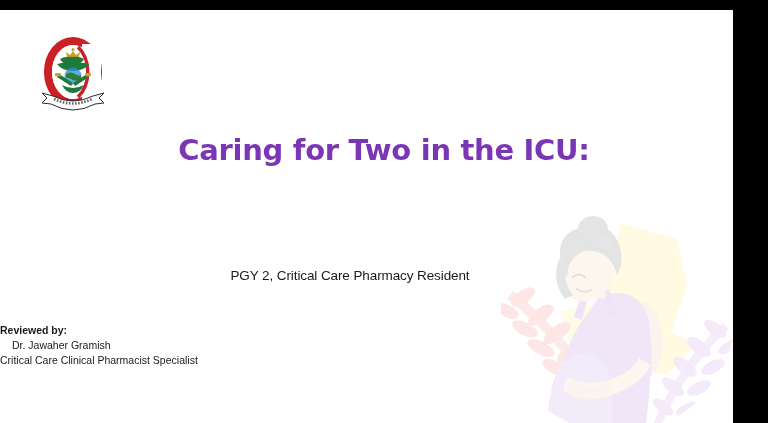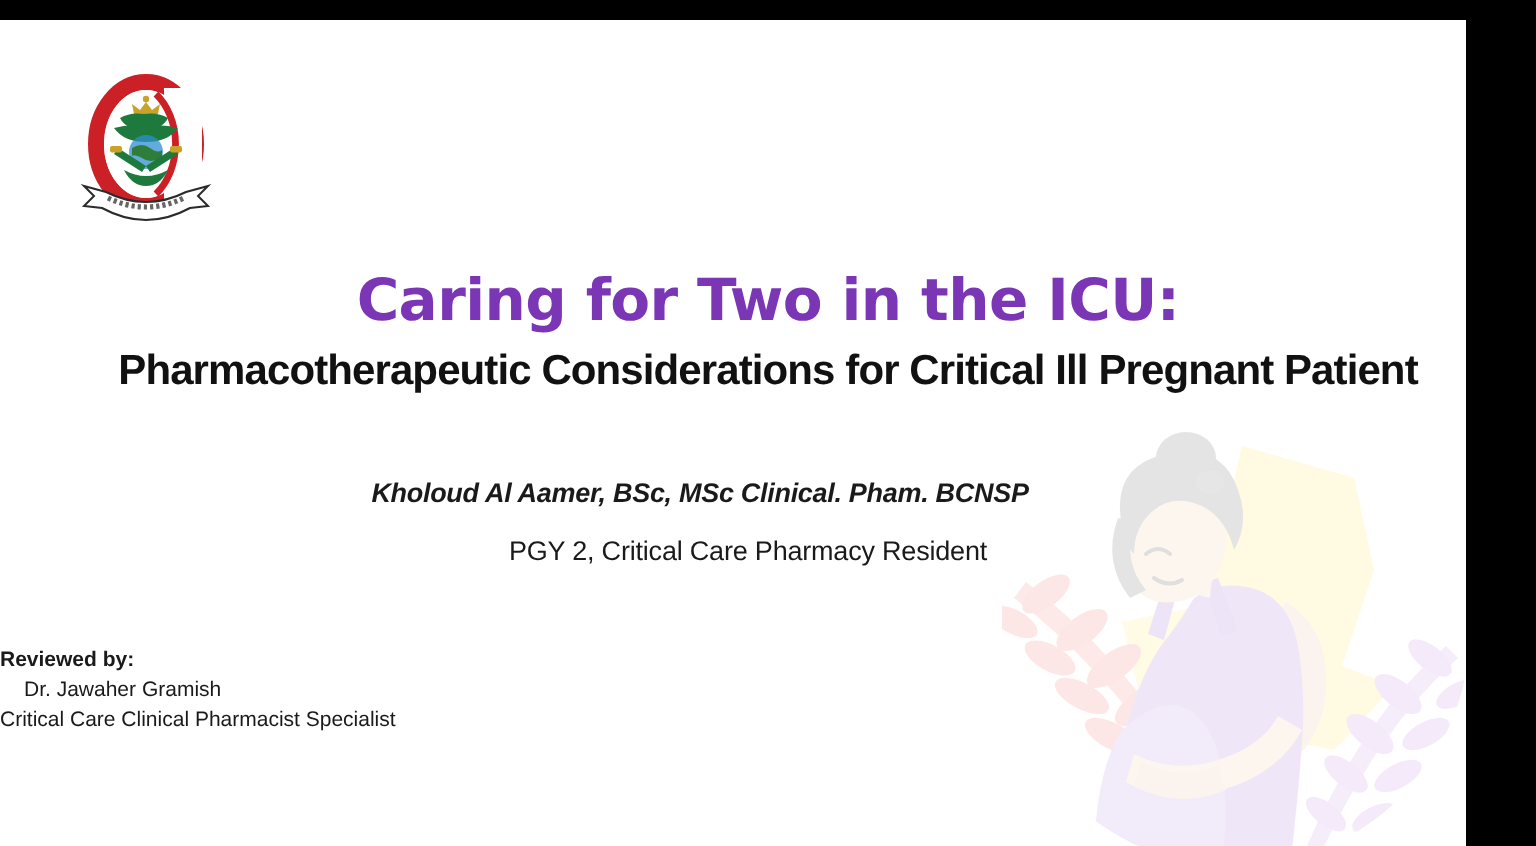--- a/index.html
+++ b/index.html
@@ -105,21 +105,20 @@
     left: 0;
     top: 258px;
     width: 700px;
     text-align: center;
     color: #1a1a1a;
     font-family: "Liberation Sans", sans-serif;
     font-weight: normal;
     font-size: 13.5px;
     letter-spacing: -0.1px;
     z-index: 20;
-    padding-left: 24px;
   }
 
   .reviewed-block {
     position: absolute;
     left: 0;
     top: 313px;
     width: 728px;
     text-align: left;
     color: #1a1a1a;
     font-family: "Liberation Sans", sans-serif;
@@ -282,23 +281,21 @@
 
             <path d="M 150 150 q -12 22 -40 30 q -28 8 -48 -4 l 4 -14 q 20 10 42 3 q 22 -7 30 -22 z" fill="#f2c9a0"></path>
             <path d="M 70 166 q 18 10 38 2 l 4 12 q -24 10 -46 -2 z" fill="#e9bb96"></path>
           </g>
         </g>
       </svg>
     </div>
 
     <h1 class="title-main">Caring for Two in the ICU:</h1>
 
-    <h2 class="title-sub">Pharmacotherapeutic Considerations for Critical Ill Pregnant Patient</h2>
-
-    <div class="author-name">Kholoud  Al Aamer, BSc, MSc Clinical. Pham. BCNSP</div>
+
 
     <div class="author-role">PGY 2, Critical Care Pharmacy Resident</div>
 
     <div class="reviewed-block">
       <span class="reviewed-label">Reviewed by:</span>
       <span class="reviewer-name">Dr. Jawaher Gramish</span>
       <span class="reviewer-role">Critical Care Clinical Pharmacist Specialist</span>
     </div>
 
   </div>

